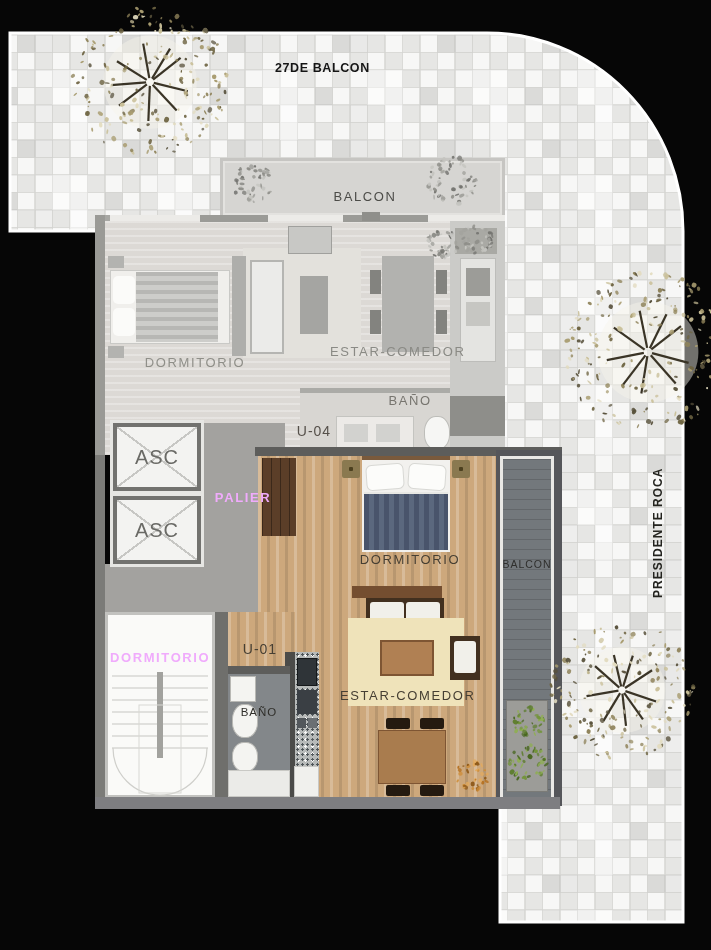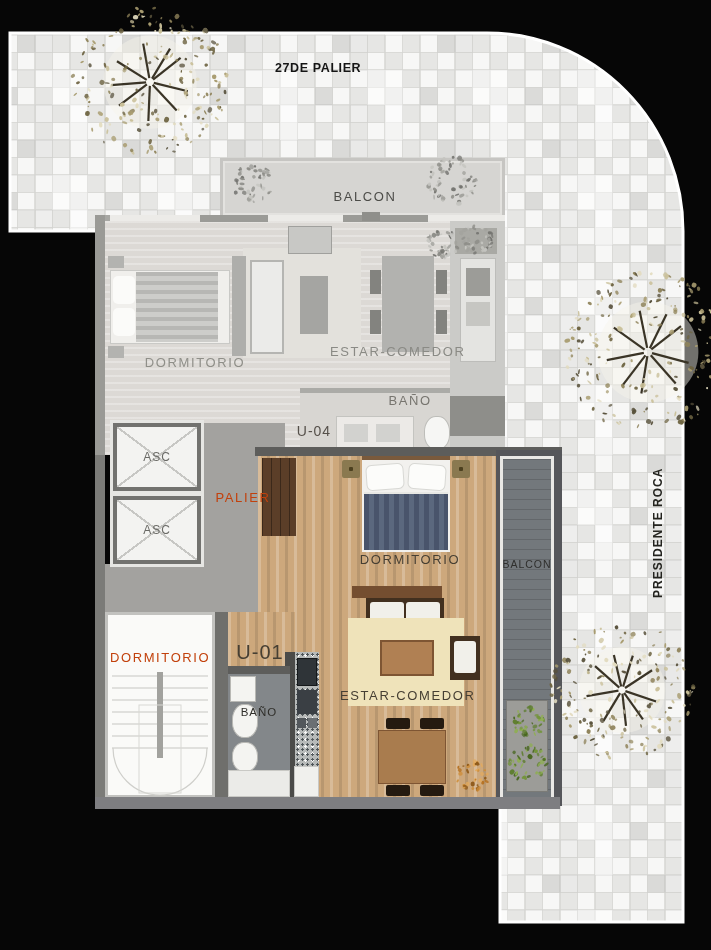--- a/index.html
+++ b/index.html
@@ -2,36 +2,36 @@
 <html style="--background: #060606; --tile-light: #f7f7f6; --tile-dark: #e6e6e4; --grout: #d4d4d2; --faded-floor: #dcd9d5; --wood: #cda87c; --duvet: #49546b; --rug: #efe3ba; --balcony-floor: #73787c; --palier-floor: #a3a29f; --wall: #6f6f6c; --tree-khaki: #9a8d5e; --bush-green: #6e8d3a; --plant-orange: #c07a2c;"><head>
 <meta charset="utf-8">
 <style>
   html,body{margin:0;padding:0;background:#000;}
   .stage{position:relative;width:711px;height:950px;background:var(--background,#060606);overflow:hidden;
          font-family:"Liberation Sans","DejaVu Sans",sans-serif;}
   .abs{position:absolute;box-sizing:border-box;}
   .lbl{position:absolute;box-sizing:border-box;text-align:center;font-size:13px;letter-spacing:1.6px;
        color:#8f8f89;white-space:nowrap;}
   .lbl-dark{color:#463f33;}
-  .lbl-core{color:#c2410c;}
+  .lbl-core{color:#f0abfc;font-weight:bold;}
   .street{position:absolute;font-weight:bold;font-size:12.5px;letter-spacing:.6px;color:#151515;white-space:nowrap;}
   .street-v{writing-mode:vertical-rl;transform:rotate(180deg);font-size:12px;letter-spacing:1px;color:#24241f;}
   
   .u02-floor{background:var(--faded-floor,#dcd9d5);
     background-image:repeating-linear-gradient(180deg,rgba(255,255,255,.28) 0 2px,rgba(0,0,0,0) 2px 7px);}
   .u02-balcony{background:#d6d5d2;border:3px solid #c6c5c2;border-bottom:3px solid #efeeec;
     box-shadow:inset 0 0 0 2px #e3e2df;}
   .duvet-gray{background:repeating-linear-gradient(180deg,#b7b7b4 0 4px,#cdcdca 4px 9px);}
   
   .asc{background:
       linear-gradient(to bottom right,rgba(0,0,0,0) calc(50% - 1px),#c7c7c4 calc(50% - 1px) calc(50% + 1px),rgba(0,0,0,0) 0),
       linear-gradient(to top right,rgba(0,0,0,0) calc(50% - 1px),#c7c7c4 calc(50% - 1px) calc(50% + 1px),rgba(0,0,0,0) 0),
       #f3f3f1;
     border:4px solid #72726f;box-shadow:0 0 0 3px #e6e6e3;display:flex;align-items:center;justify-content:center;
-    font-size:12px;letter-spacing:1px;color:#6a6a66;}
+    font-size:20px;letter-spacing:1px;color:#6a6a66;}
   
   .wood{background:var(--wood,#cda87c);
     background-image:repeating-linear-gradient(90deg,rgba(255,255,255,.22) 0 3px,rgba(0,0,0,0) 3px 9px,rgba(0,0,0,.10) 9px 12px,rgba(0,0,0,0) 12px 18px);}
   .duvet-navy{background:repeating-linear-gradient(90deg,var(--duvet,#49546b) 0 5px,#5b687e 5px 10px);border-top:2px solid #e8e8e4;}
   .balcony-floor{background:var(--balcony-floor,#73787c);
     background-image:repeating-linear-gradient(180deg,rgba(0,0,0,.14) 0 1px,rgba(0,0,0,0) 1px 10px);
     border:3px solid #e9e8e5;}
   .kitchen-counter{background-image:radial-gradient(rgba(60,66,70,.85) 1px,rgba(0,0,0,0) 1.2px),
       radial-gradient(rgba(255,255,255,.9) 1px,rgba(0,0,0,0) 1.2px);
     background-size:5px 5px,7px 7px;background-color:#b7bab9;}
@@ -170,26 +170,26 @@
 
   <div class="abs" style="left:95px;top:797px;width:465px;height:12px;background:#7e7e81"></div>
 
   <div class="lbl" style="left:290px;top:189px;width:150px;color:#4c4c48">BALCON</div>
   <div class="lbl" style="left:120px;top:355px;width:150px">DORMITORIO</div>
   <div class="lbl" style="left:330px;top:344px;width:130px;color:#8a8a85">ESTAR-COMEDOR</div>
   <div class="lbl" style="left:355px;top:393px;width:110px;color:#77756f">BAÑO</div>
   <div class="lbl" style="left:283px;top:423px;width:62px;color:#55504a;letter-spacing:1px;font-size:14px">U-04</div>
   <div class="lbl lbl-core" style="left:201px;top:490px;width:84px">PALIER</div>
   <div class="lbl lbl-core" style="left:110px;top:650px;width:100px">DORMITORIO</div>
-  <div class="lbl lbl-dark" style="left:230px;top:641px;width:60px;letter-spacing:1px;font-size:20px">U-01</div>
+  <div class="lbl lbl-dark" style="left:230px;top:641px;width:60px;letter-spacing:1px;font-size:14px">U-01</div>
   <div class="lbl lbl-dark" style="left:335px;top:552px;width:150px">DORMITORIO</div>
   <div class="lbl" style="left:499px;top:558px;width:56px;color:#2f2f2d;font-size:10.5px;letter-spacing:1px">BALCON</div>
   <div class="lbl" style="left:228px;top:706px;width:62px;color:#302f2b;font-size:11.5px;letter-spacing:1px">BAÑO</div>
   <div class="lbl lbl-dark" style="left:340px;top:688px;width:130px">ESTAR-COMEDOR</div>
-  <div class="street" style="left:275px;top:61px">27DE PALIER</div>
+  <div class="street" style="left:275px;top:61px">27DE BALCON</div>
   <div class="street street-v" style="left:651px;top:458px;height:140px">PRESIDENTE ROCA</div>
 
   <svg id="deco" class="abs" style="left:0;top:0" width="711" height="950">
       <line x1="112" y1="676" x2="208" y2="676" stroke="#c6c6c2" stroke-width="1"></line>
       <line x1="112" y1="688" x2="208" y2="688" stroke="#c6c6c2" stroke-width="1"></line>
       <line x1="112" y1="700" x2="208" y2="700" stroke="#c6c6c2" stroke-width="1"></line>
       <line x1="112" y1="712" x2="208" y2="712" stroke="#c6c6c2" stroke-width="1"></line>
       <line x1="112" y1="724" x2="208" y2="724" stroke="#c6c6c2" stroke-width="1"></line>
       <line x1="112" y1="736" x2="208" y2="736" stroke="#c6c6c2" stroke-width="1"></line>
       <line x1="112" y1="748" x2="208" y2="748" stroke="#c6c6c2" stroke-width="1"></line>

